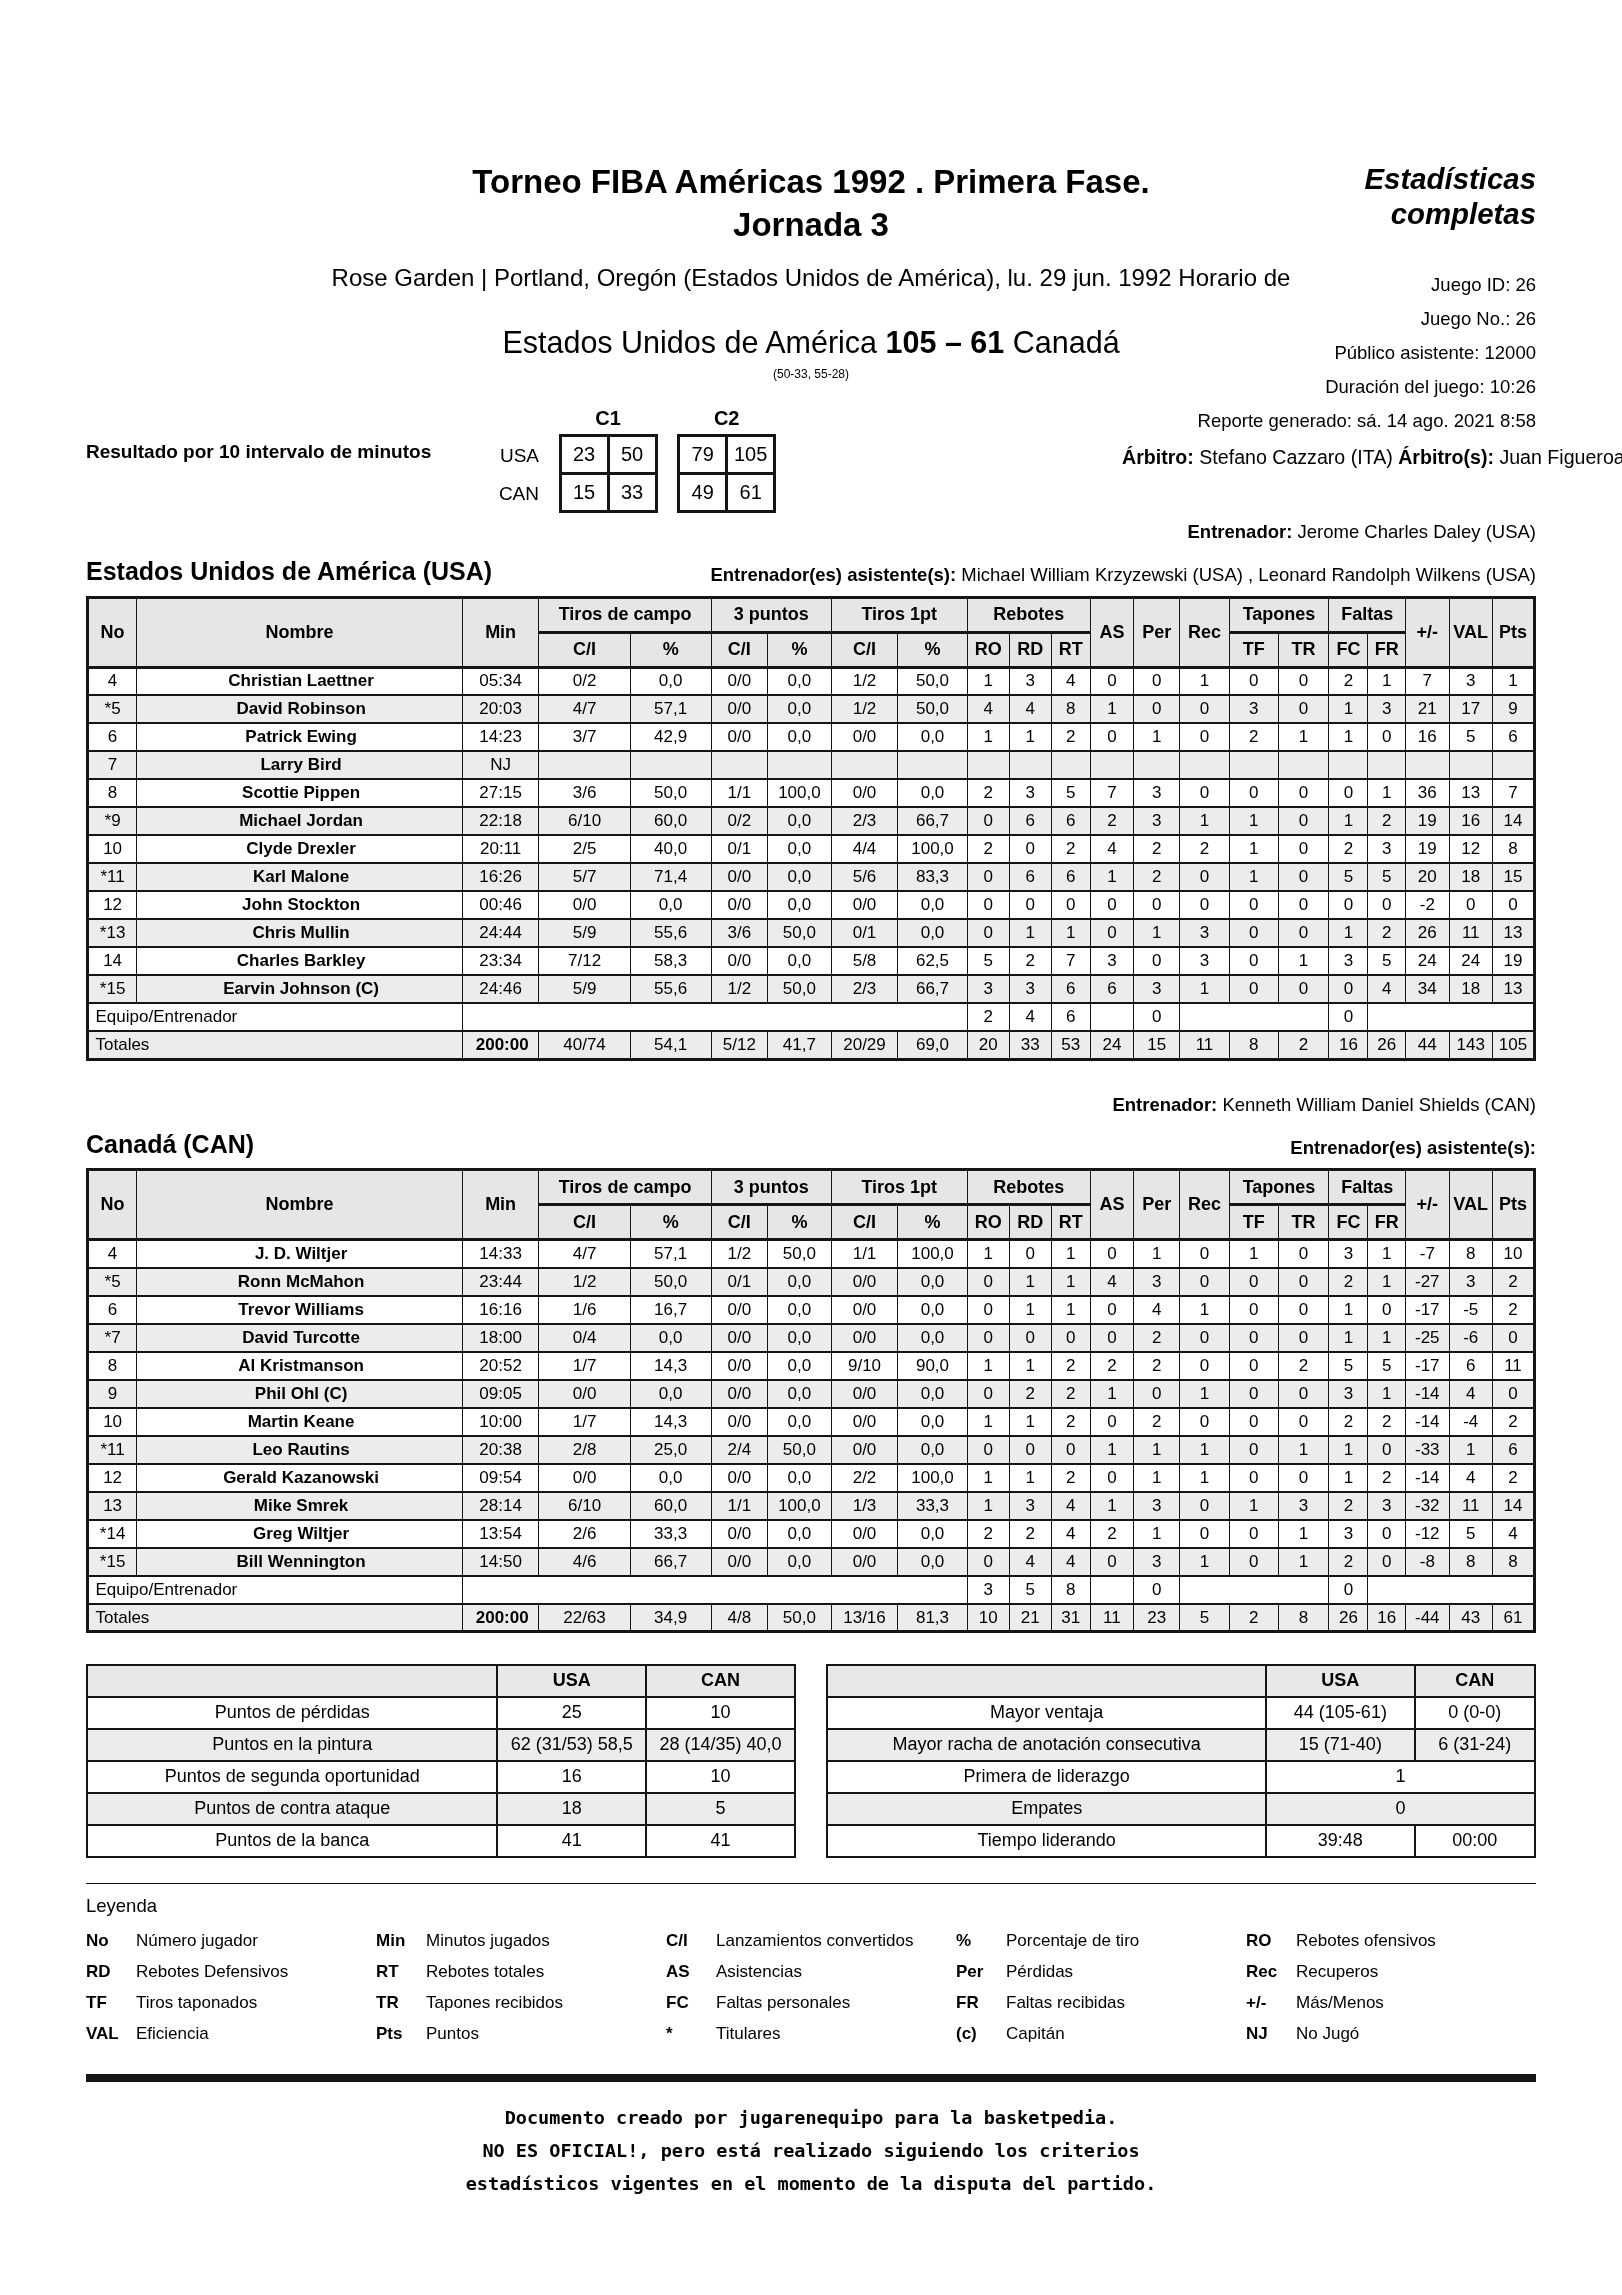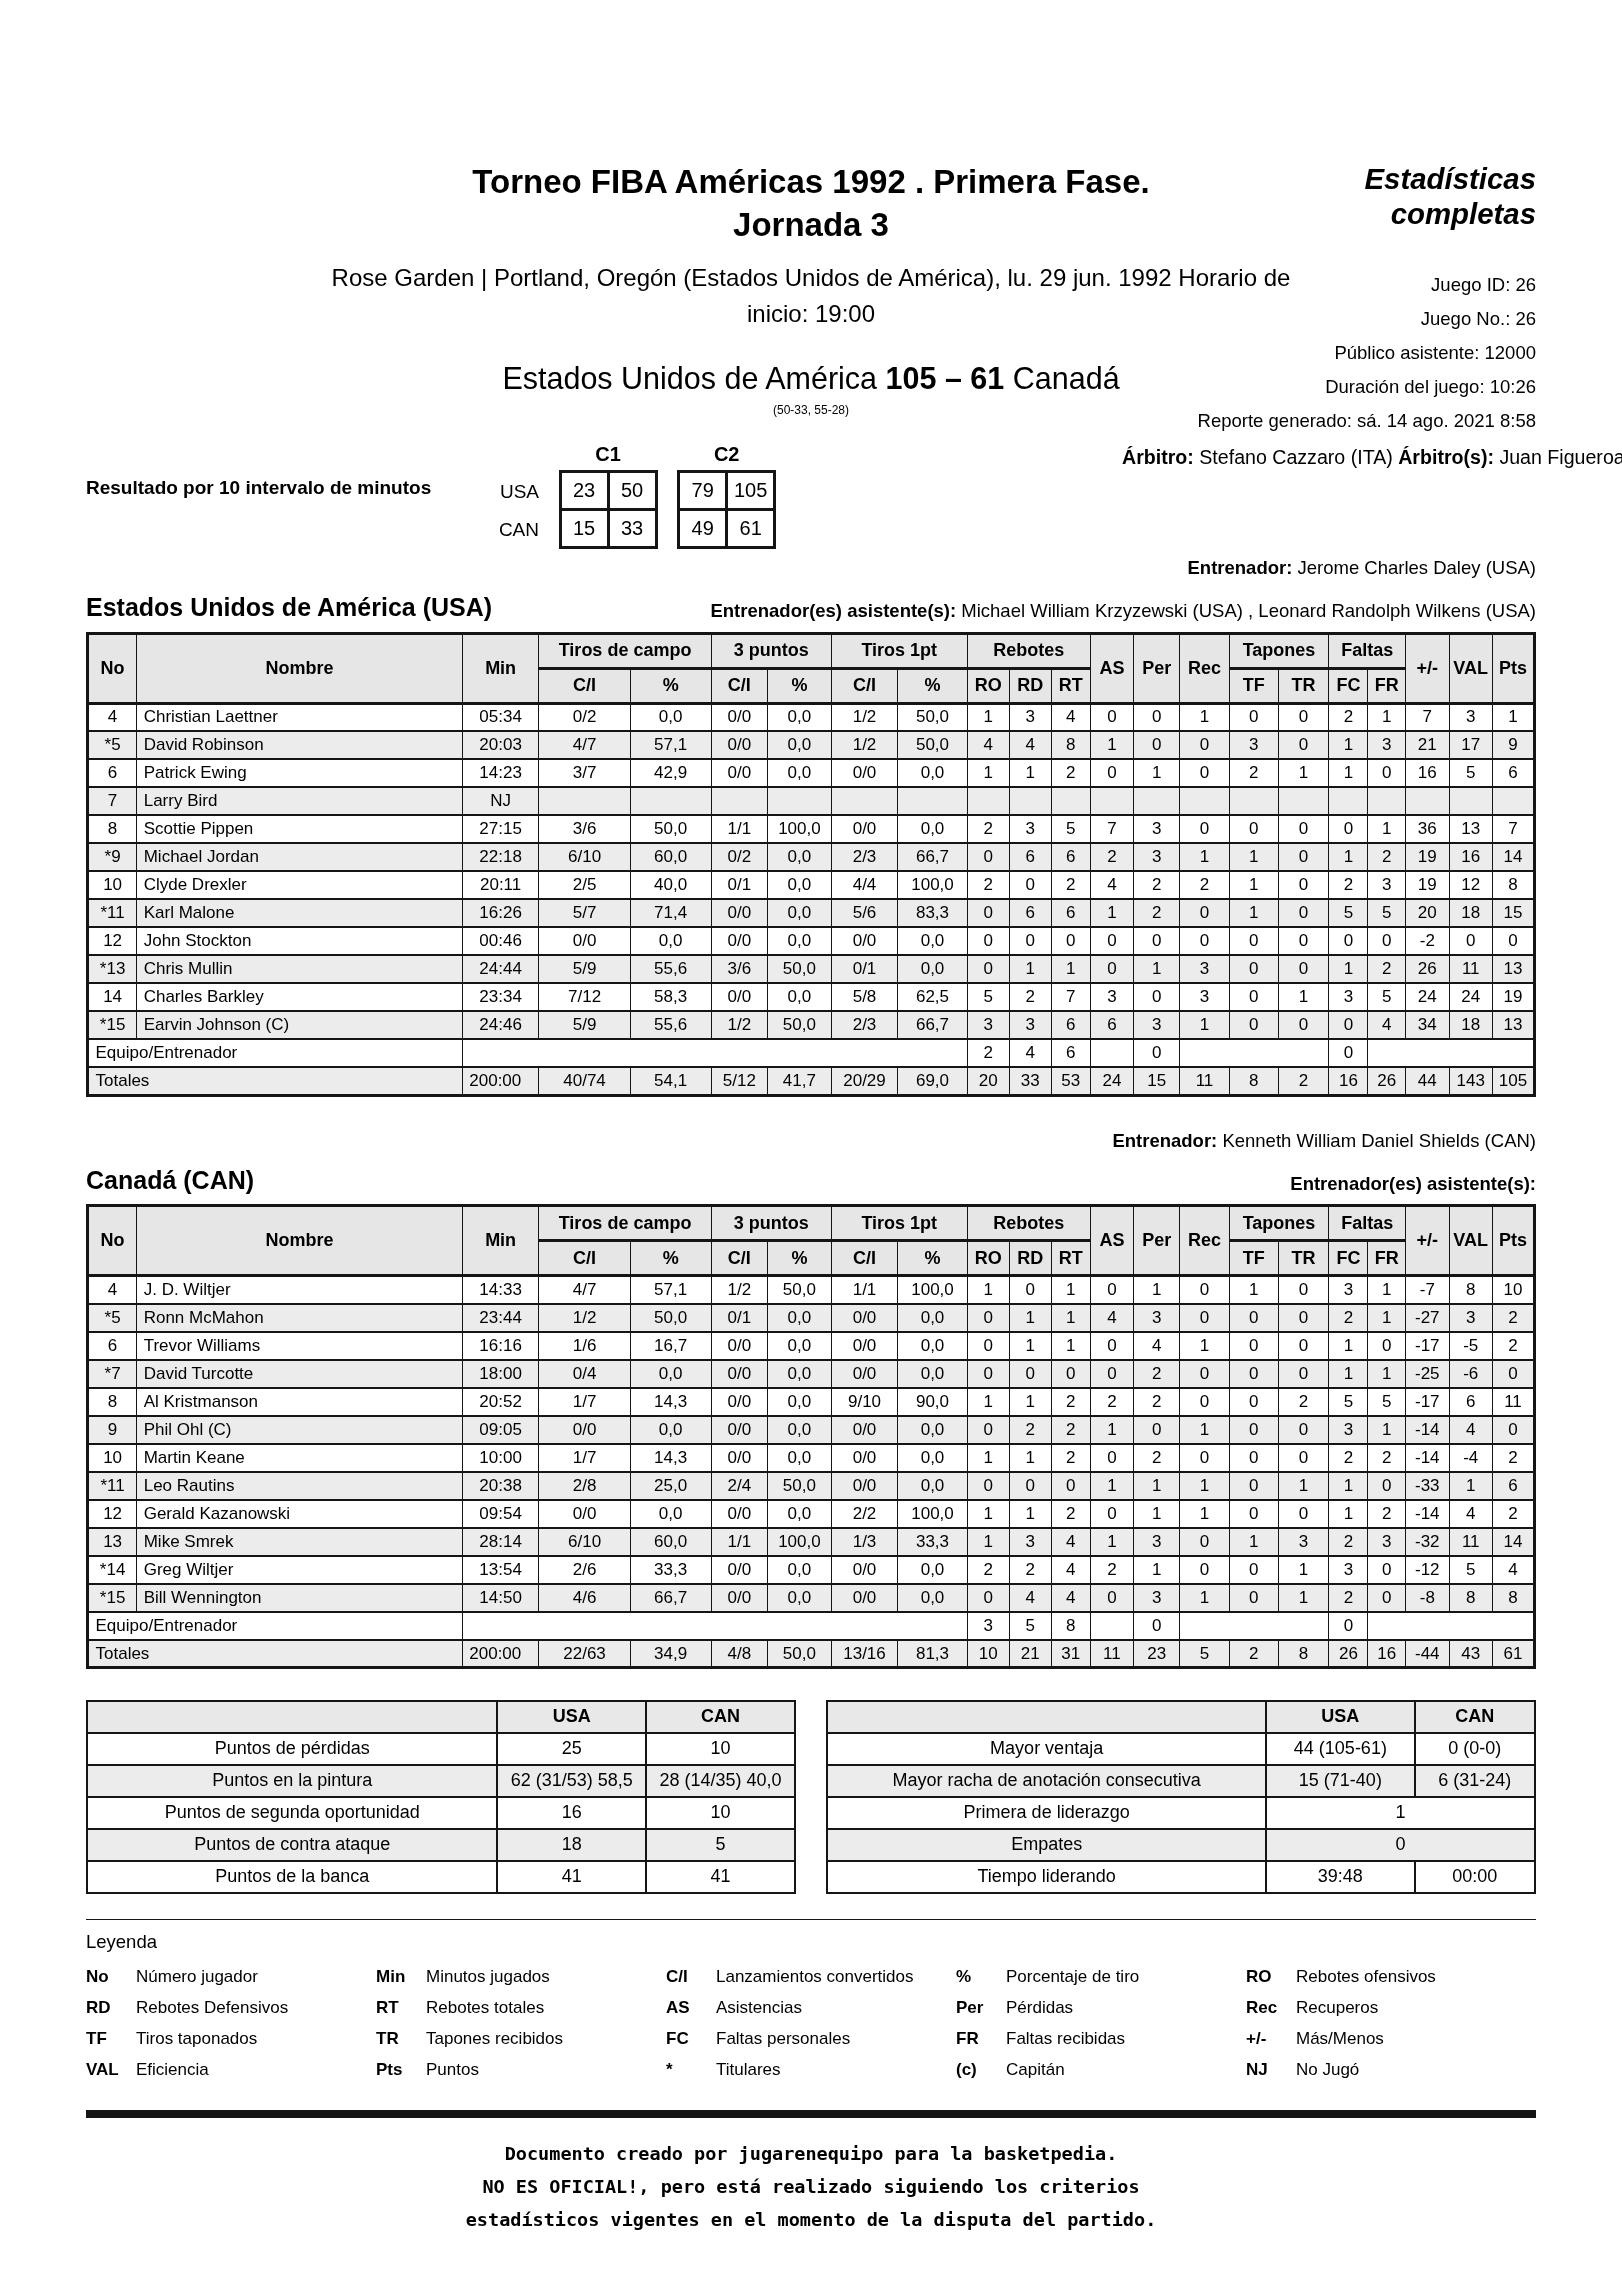--- a/index.html
+++ b/index.html
@@ -50,21 +50,21 @@
   
   table.stat { width:100%; border-collapse:collapse; table-layout:fixed; border:3.3px solid #151515; }
   .stat th, .stat td {
     border:1.6px solid #151515; border-top-width:2.7px; border-bottom-width:2.7px;
     text-align:center; font-size:17px; height:28px; padding:1.1px 3.3px;
     overflow:hidden; white-space:nowrap;
   }
   .stat thead th { background:#e6e6e6; font-weight:bold; font-size:18px; height:35px; border-bottom-width:3.3px; }
   .stat tbody tr:nth-child(odd)  { background:#fff; }
   .stat tbody tr:nth-child(even) { background:#ececec; }
-  .stat tbody td:nth-child(2) { text-align:left; padding-left:6.5px; }
+  .stat tbody td:nth-child(2) { text-align:center; padding-left:6.5px;font-weight:bold; }
   .stat td.lbl { text-align:left; padding-left:6.5px; }
 
   
   .summaries { display:flex; margin-top:30.5px; gap:30.5px; }
   table.sum { border-collapse:collapse; table-layout:fixed; border:2.7px solid #151515; }
   table.sum.left  { width:710px; }
   table.sum.right { width:710px; }
   .sum th, .sum td {
     border:2.2px solid #151515; text-align:center; font-size:18px;
     height:32px; padding:1.1px 5.5px; overflow:hidden;
@@ -109,21 +109,20 @@
       </div>
     </div>
 
     <div class="center-block">
       <div class="doc-title">
         <div>Torneo FIBA Américas 1992 . Primera Fase.</div>
         <div>Jornada 3</div>
       </div>
       <div class="venue">
         <div>Rose Garden | Portland, Oregón (Estados Unidos de América), lu. 29 jun. 1992 Horario de</div>
-        <div>inicio: 19:00</div>
       </div>
       <div class="score-line">
         <span>Estados Unidos de América </span><b>105 – 61</b><span> Canadá</span>
       </div>
       <div class="partials">(50-33, 55-28)</div>
     </div>
 
     <div class="interval">
       <div class="interval-label">Resultado por 10 intervalo de minutos</div>
       <div class="iv-teams">

